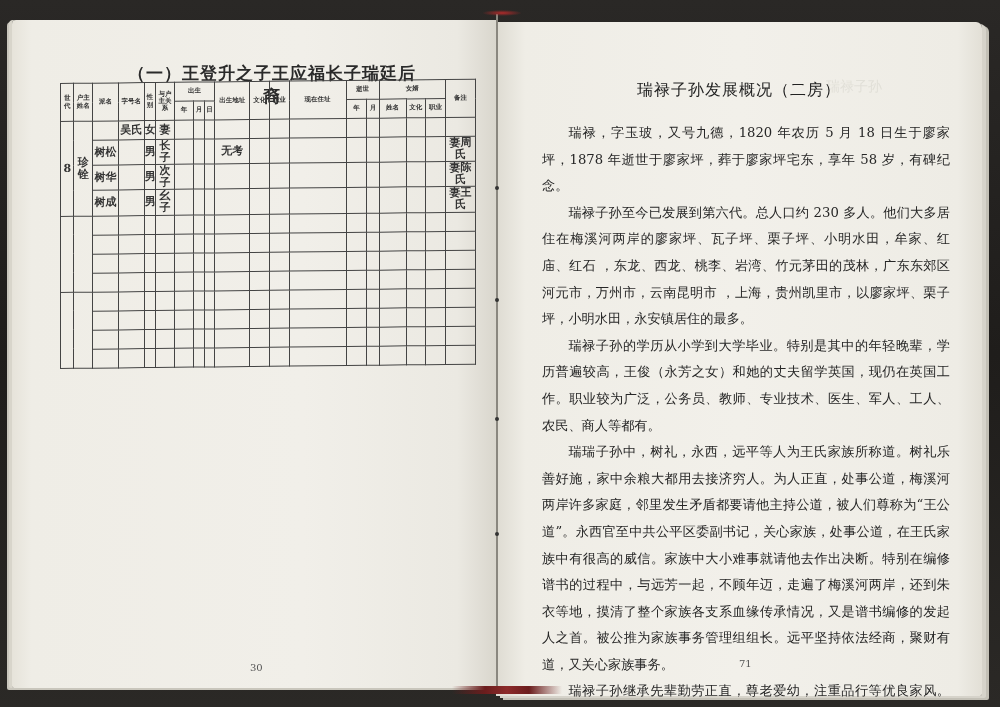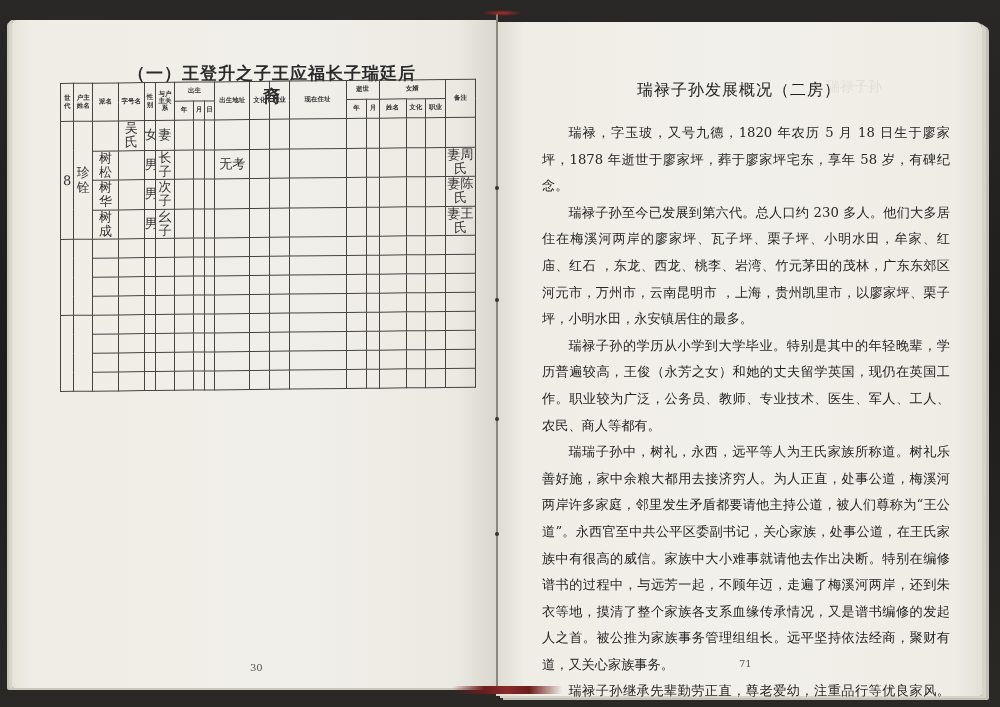--- a/index.html
+++ b/index.html
@@ -43,21 +43,21 @@
   .gtable {
     position:absolute; left:48px; top:63px; width:416px;
     border-collapse:collapse; table-layout:fixed;
     font-size:6.5px; color:#333; transform: skewY(-0.6deg); transform-origin:left top;
   }
   .gtable td, .gtable th {
     border:1px solid #444; text-align:center; padding:0; height:18px; font-weight:bold; line-height:1.1;
     overflow:hidden;
   }
   .gtable th { font-weight:bold; }
-  .gtable td.c { font-weight:normal; font-size:13px; }
+  .gtable td.c { font-weight:bold; font-size:11px; }
   .page-num { position:absolute; font-family:"DejaVu Serif", serif; font-size:10px; color:#555;text-align:right; }
 
   
   .essay-title {
     position:absolute; left:0; top:58px; width:486px; text-align:center;
     font-size:16px; color:#222; letter-spacing:1px;
   }
   .essay {
     position:absolute; left:46px; top:98px; width:408px;
     font-size:13.2px; line-height:26.6px; color:#262626; text-align:justify;

